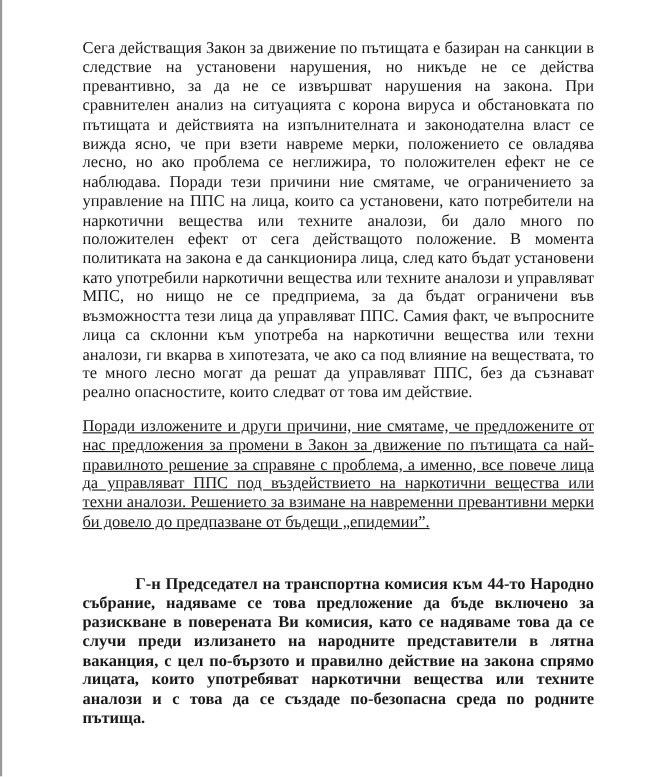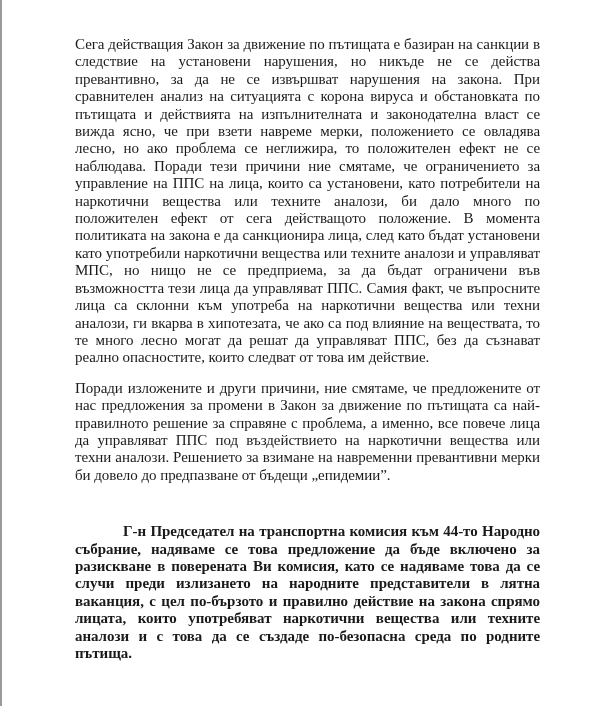--- a/index.html
+++ b/index.html
@@ -32,21 +32,21 @@
       font-size: 15px;
       line-height: 17.4px;
       color: #1a1a1a;
       text-align: justify;
       letter-spacing: -0.05px;
     }
     .content p {
       margin: 0;
     }
     .p1 { margin-bottom: 13px !important; }
-    .p2 { margin-bottom: 39px !important; }
+    .p2 { margin-bottom: 39px !important; text-decoration: underline; }
     .p3 { text-indent: 48px; margin-bottom: 13px !important; font-weight: bold; }
     .p4 { }
   </style>
 </head>
 <body>
 
 <div class="page">
   <div class="content">
     <p class="p1">Сега действащия Закон за движение по пътищата е базиран на санкции в следствие на установени нарушения, но никъде не се действа превантивно, за да не се извършват нарушения на закона.  При сравнителен анализ на ситуацията с корона вируса и обстановката по пътищата и действията на изпълнителната и законодателна власт се вижда ясно, че при взети навреме мерки, положението се овладява лесно, но ако проблема се неглижира, то положителен ефект не се наблюдава. Поради тези причини ние смятаме, че ограничението за управление на ППС на лица, които са установени, като потребители на наркотични вещества или техните аналози, би дало много по положителен ефект от сега действащото положение. В момента политиката на закона е да санкционира лица, след като бъдат установени като употребили наркотични вещества или техните аналози и управляват МПС, но нищо не се предприема, за да бъдат ограничени във възможността тези лица да управляват ППС. Самия факт, че въпросните лица са склонни към употреба на наркотични вещества или техни аналози, ги вкарва в хипотезата, че ако са под влияние на веществата, то те много лесно могат да решат да управляват ППС, без да съзнават реално опасностите, които следват от това им действие.</p>
     <p class="p2">Поради изложените и други причини, ние смятаме, че предложените от нас предложения за промени в Закон за движение по пътищата са най-правилното решение за справяне с проблема, а именно, все повече лица да управляват ППС под въздействието на наркотични вещества или техни аналози. Решението за взимане на навременни превантивни мерки би довело до предпазване от бъдещи „епидемии”.</p>

